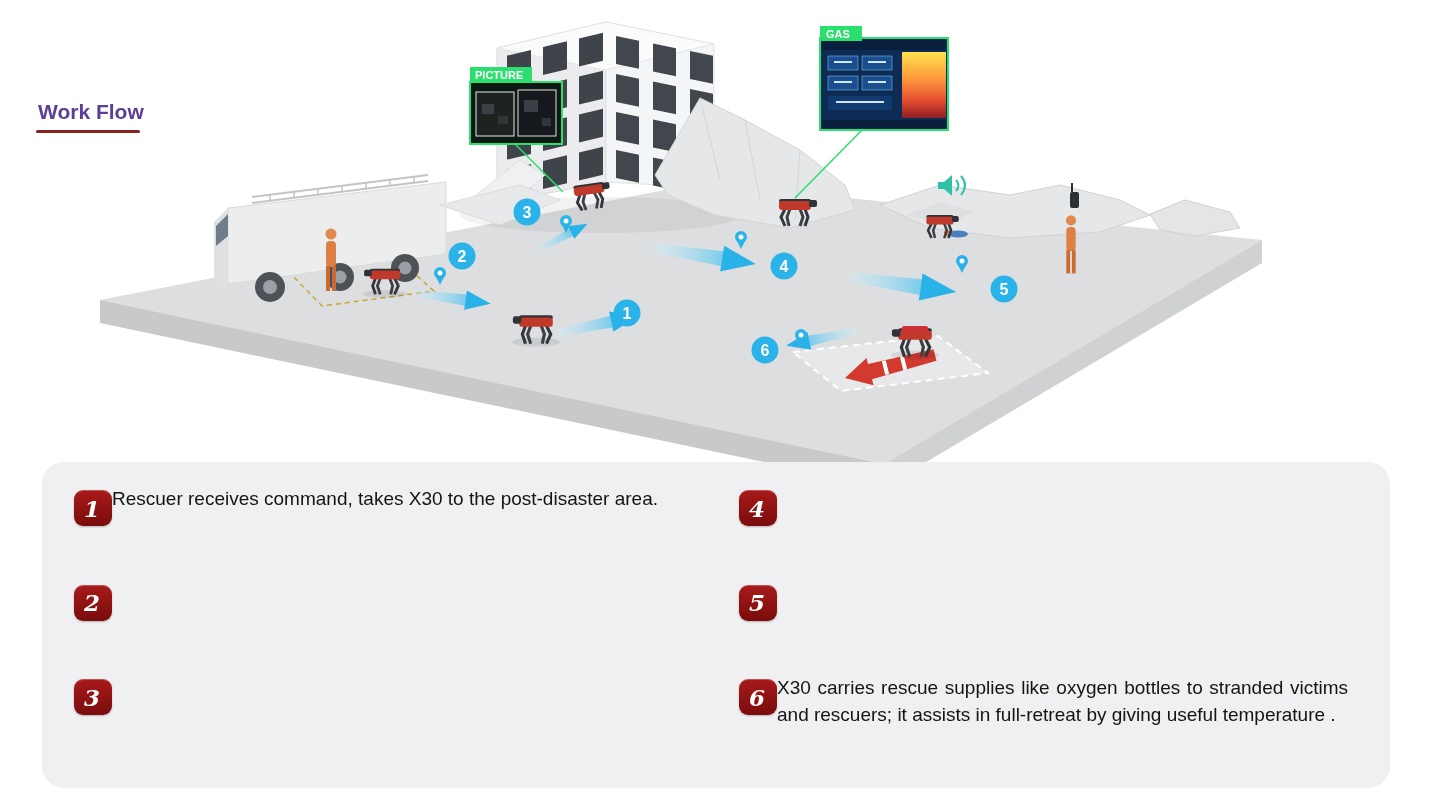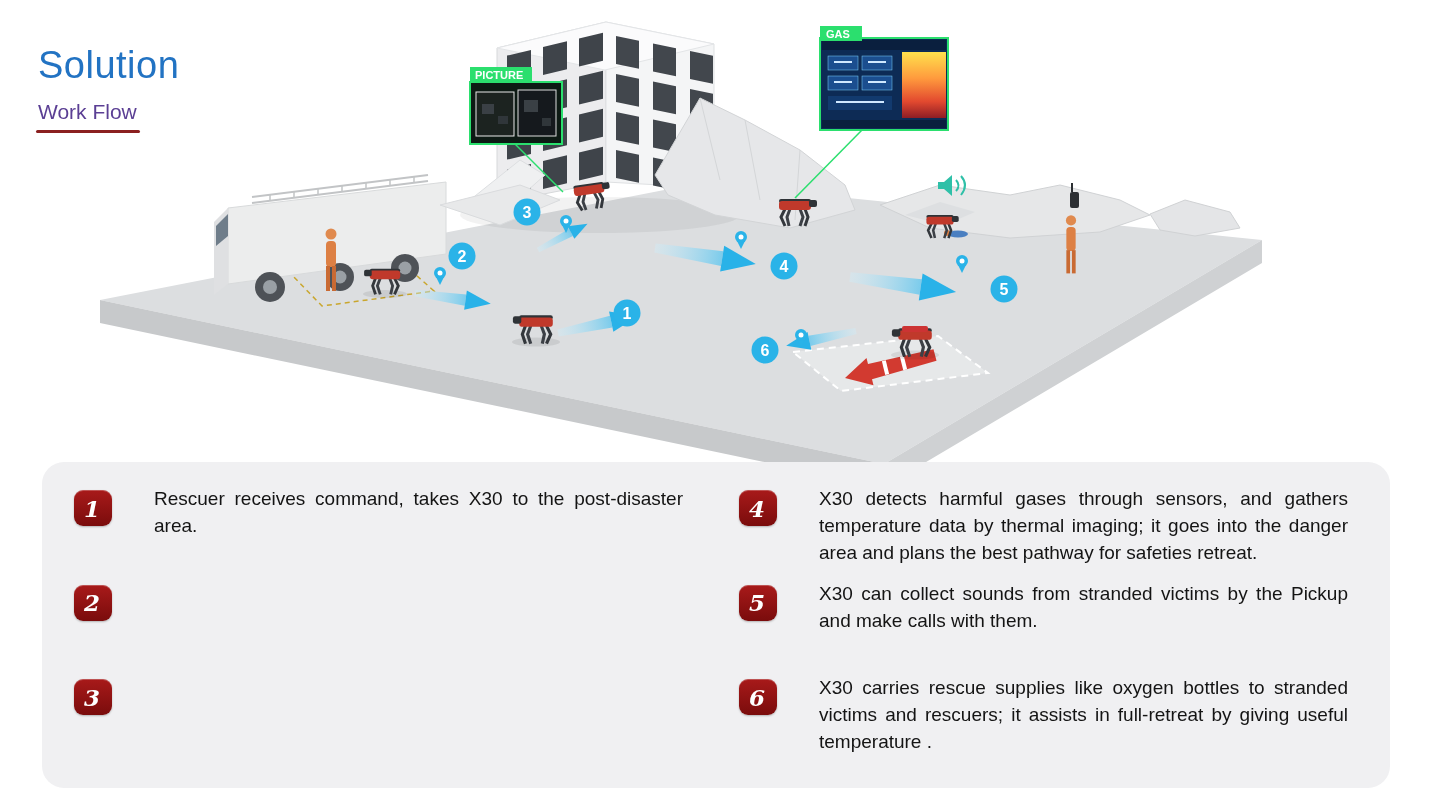--- a/index.html
+++ b/index.html
@@ -1,36 +1,35 @@
 <!DOCTYPE html>
 <html><head>
 <meta charset="utf-8">
 <style>
   html,body{margin:0;padding:0;background:#ffffff;}
   body{font-family:"Liberation Sans", sans-serif;}
   .page{position:relative;width:1432px;height:805px;background:#ffffff;overflow:hidden;}
 
   .title{position:absolute;left:38px;top:44px;font-size:38px;font-weight:500;color:#2273c3;letter-spacing:.5px;}
-  .subtitle{position:absolute;left:38px;top:100px;font-size:21px;font-weight:400;color:#5b3f94;}
+  .subtitle{position:absolute;left:38px;top:100px;font-size:21px;font-weight:700;color:#5b3f94;}
   .subtitle-underline{position:absolute;left:36px;top:130px;width:104px;height:3px;background:#8b2020;border-radius:2px;}
 
   .scene{position:absolute;left:0;top:0;width:1432px;height:500px;}
 
   .panel{position:absolute;left:42px;top:462px;width:1348px;height:326px;background:#f0f0f2;border-radius:22px;}
   .panel-grid{display:grid;grid-template-columns:1fr 1fr;grid-template-rows:repeat(3,1fr);grid-auto-flow:column;column-gap:56px;height:100%;box-sizing:border-box;padding:24px 42px 18px 32px;}
   .step{display:flex;align-items:flex-start;}
   .badge{flex:0 0 38px;height:36px;border-radius:9px;background:linear-gradient(180deg,#a81a1a,#7a0c0c);color:#ffffff;font-family:"DejaVu Serif",serif;font-style:italic;font-weight:bold;font-size:23px;display:flex;align-items:center;justify-content:center;box-shadow:inset 0 1px 0 rgba(255,255,255,.25), 0 1px 2px rgba(0,0,0,.25);margin-top:4px;padding-right:2px;box-sizing:border-box;}
-  .step-text{margin-left:42px;font-size:19px;line-height:1.42;color:#141414;text-align:justify;}
+  .step-text{font-size:19px;line-height:1.42;color:#141414;text-align:justify;}
 </style>
 </head>
 <body>
 
 <div class="page">
 
-  <div class="title">Solution</div>
   <div class="subtitle">Work Flow</div>
   <div class="subtitle-underline"></div>
 
   <svg class="scene" viewBox="0 0 1432 500">
     <defs>
       <linearGradient id="arrowGrad" x1="0" y1="0" x2="102" y2="0" gradientUnits="userSpaceOnUse">
         <stop offset="0" stop-color="#cfeffc" stop-opacity="0.35"></stop>
         <stop offset="1" stop-color="#29b2e8"></stop>
       </linearGradient>
       <linearGradient id="thermal" x1="0" y1="0" x2="0" y2="1">
@@ -278,26 +277,24 @@
       <div class="step">
         <div class="badge">2</div>
       </div>
 
       <div class="step">
         <div class="badge">3</div>
       </div>
 
       <div class="step">
         <div class="badge">4</div>
-        <div class="step-text">X30 detects harmful gases through sensors, and gathers temperature data by thermal imaging; it goes into the danger area and plans the best pathway for safeties retreat.</div>
       </div>
 
       <div class="step">
         <div class="badge">5</div>
-        <div class="step-text">X30 can collect sounds from stranded victims by the Pickup and make calls with them.</div>
       </div>
 
       <div class="step">
         <div class="badge">6</div>
         <div class="step-text">X30 carries rescue supplies like oxygen bottles to stranded victims and rescuers; it assists in full-retreat by giving useful temperature .</div>
       </div>
 
     </div>
   </div>
 

